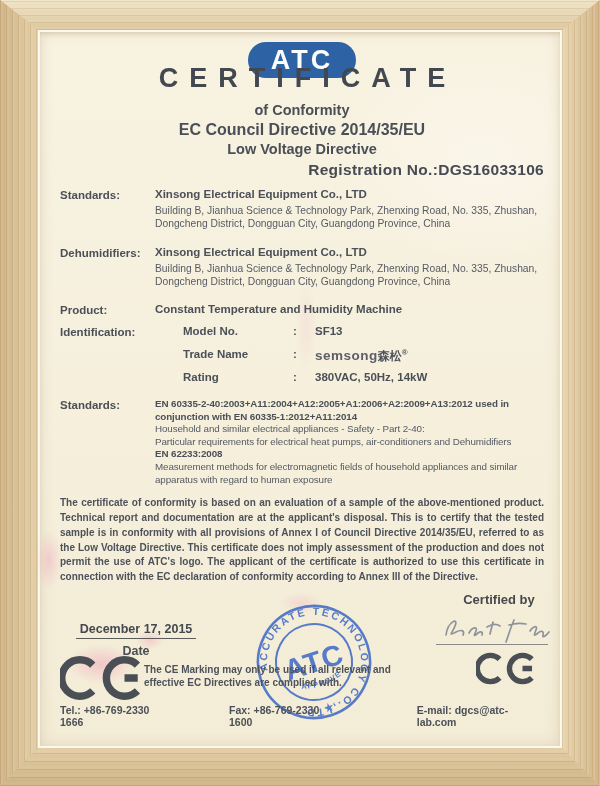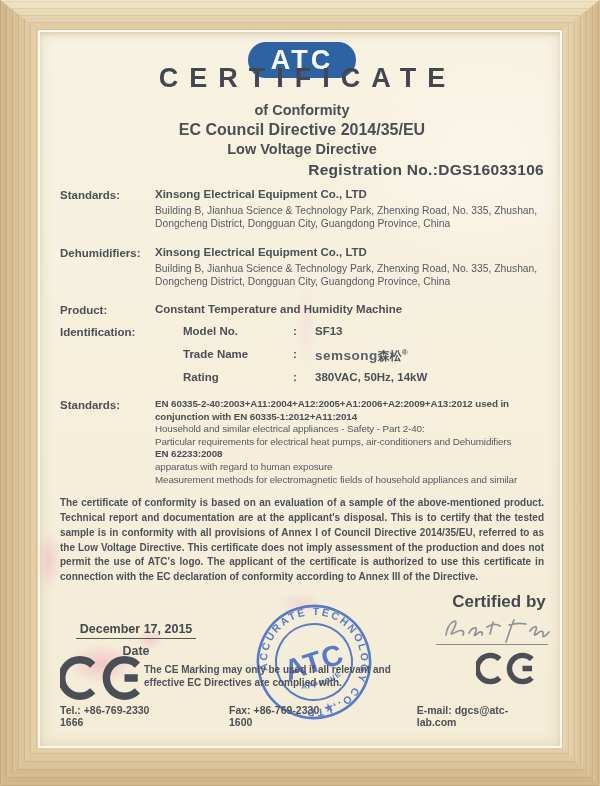--- a/index.html
+++ b/index.html
@@ -77,21 +77,21 @@
   .brand-reg { font-size:8px; vertical-align:super; }
   .std { font-size:9.8px; line-height:12.6px; letter-spacing:-.1px; white-space:nowrap; color:#555a62; }
   .std.b { font-weight:bold; color:#4b5058; }
 
   
   .statement { margin-top:10px; font-weight:bold; font-size:10px; line-height:14.8px;
     text-align:justify; color:#4d525a; }
 
   
   .abs { position:absolute; }
-  .certified { left:388px; top:560px; width:142px; text-align:center; font-weight:bold; font-size:17px; color:#44494f; }
+  .certified { left:388px; top:560px; width:142px; text-align:center; font-weight:bold; font-size:13px; color:#44494f; }
   .sig { left:398px; top:578px; }
   .sig-line { left:396px; top:612px; width:112px; border-top:1px solid #8a8a88; }
   .date-block { left:36px; top:590px; width:120px; text-align:center; }
   .date-val { font-weight:bold; font-size:12.5px; color:#44494f; border-bottom:1.5px solid #5a5a58; padding:0 2px 2px; }
   .date-lbl { margin-top:5px; font-weight:bold; font-size:12.5px; color:#4a4f56; }
   .stamp { left:212px; top:568px; opacity:.92; transform:rotate(-18deg); }
   .ce-l { left:20px; top:620px; }
   .ce-r { left:436px; top:618px; }
   .ce-note { left:104px; top:631px; width:306px; text-align:left; font-weight:bold; font-size:10px; line-height:13px; color:#4d525a; }
   .f-addr { left:20px; top:664px; width:494px; font-weight:bold; font-size:10.5px; line-height:13px; color:#4b5058; }
@@ -180,22 +180,22 @@
       </div>
 
       <div class="row">
         <div class="lbl">Standards:</div>
         <div class="val">
           <div class="std b">EN 60335-2-40:2003+A11:2004+A12:2005+A1:2006+A2:2009+A13:2012 used in</div>
           <div class="std b">conjunction with EN 60335-1:2012+A11:2014</div>
           <div class="std">Household and similar electrical appliances - Safety - Part 2-40:</div>
           <div class="std">Particular requirements for electrical heat pumps, air-conditioners and Dehumidifiers</div>
           <div class="std b">EN 62233:2008</div>
+          <div class="std">Measurement methods for electromagnetic fields of household appliances and similar</div>
           <div class="std">apparatus with regard to human exposure</div>
-          <div class="std">Measurement methods for electromagnetic fields of household appliances and similar</div>
         </div>
       </div>
     </div>
 
     <div class="statement">The certificate of conformity is based on an evaluation of a sample of the above-mentioned product. Technical report and documentation are at the applicant's disposal. This is to certify that the tested sample is in conformity with all provisions of Annex I of Council Directive 2014/35/EU, referred to as the Low Voltage Directive. This certificate does not imply assessment of the production and does not permit the use of ATC's logo. The applicant of the certificate is authorized to use this certificate in connection with the EC declaration of conformity according to Annex III of the Directive.</div>
 
     <div class="abs certified">Certified by</div>
     <svg class="abs sig" width="116" height="34" viewBox="0 0 116 34">
       <g fill="none" stroke="#8e939b" stroke-width="1.7" stroke-linecap="round">
         <path d="M8 25 C10 11 21 7 17 16 C15 22 9 27 18 22 C24 19 27 21 25 25 M31 23 C34 17 40 16 38 21 C36 26 35 27 40 23 C43 21 45 22 44 25 M52 24 L55 12 M49 17 C54 14 59 14 62 16"></path>

